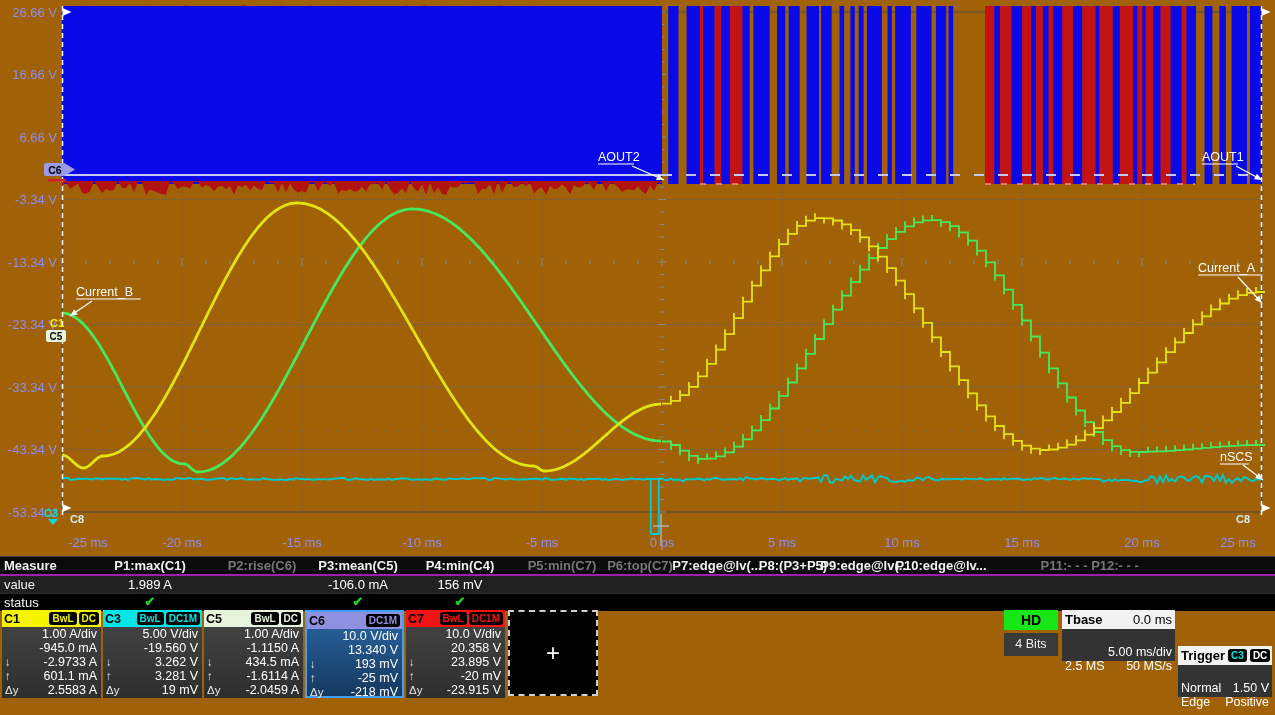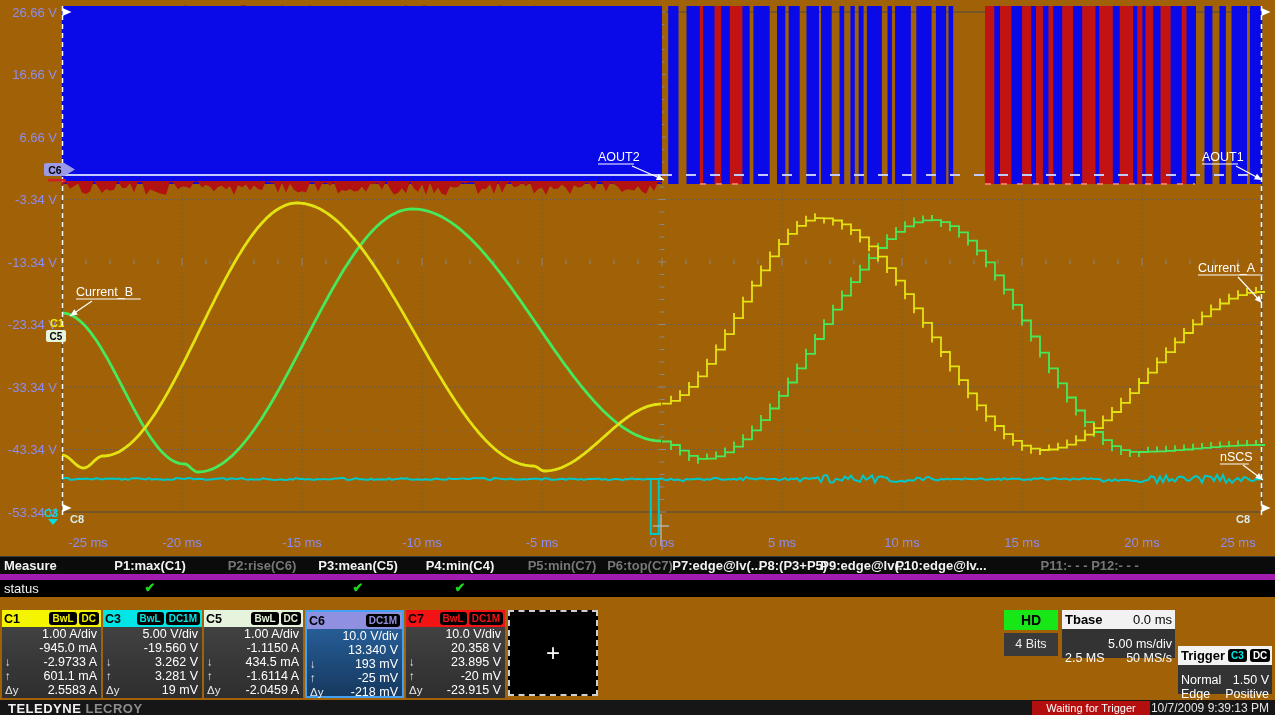--- a/index.html
+++ b/index.html
@@ -4,21 +4,21 @@
 <style>
   html,body{margin:0;padding:0;background:#000;}
   body{width:1275px;height:715px;overflow:hidden;position:relative;
        font-family:"Liberation Sans",sans-serif;-webkit-font-smoothing:antialiased;}
   .screen{position:absolute;inset:0;background:#a16207;}
   
   #plot{position:absolute;left:0;top:0;width:1275px;height:556px;}
   
   #measure{position:absolute;left:0;top:556px;width:1275px;height:52px;border-top:1px solid #3c3c3c;}
   .mrow{position:relative;width:1275px;}
-  .mrow.head{height:17px;background:#0b0b0b;border-bottom:6px solid #a21caf;}
+  .mrow.head{height:17px;background:#0b0b0b;border-bottom:2px solid #a21caf;}
   .mrow.val{height:17px;background:#212121;border-bottom:1px solid #2c2c2c;}
   .mrow.stat{height:17px;background:#000;}
   .mcap{position:absolute;left:4px;top:1px;font-size:13px;color:#f2f2f2;}
   .mrow.head .mcap{font-weight:bold;}
   .mcol{position:absolute;top:1px;transform:translateX(-50%);font-size:13px;font-weight:bold;color:#f2f2f2;white-space:nowrap;}
   .mcol.dim{color:#777;}
   .mval{position:absolute;top:1px;transform:translateX(-50%);font-size:13px;color:#fff;white-space:nowrap;}
   .mchk{position:absolute;top:0px;transform:translateX(-50%);font-size:13px;font-weight:bold;color:#1dd41d;}
   
   #channels{position:absolute;left:0;top:610px;width:1275px;height:90px;}
@@ -36,21 +36,21 @@
   
   #acq{position:absolute;left:1004px;top:610px;width:268px;height:88px;}
   .hdbox{position:absolute;left:0;top:0;width:54px;height:20px;background:#17e617;color:#000;
          font-size:14px;font-weight:bold;text-align:center;line-height:20px;}
   .bitsbox{position:absolute;left:0;top:23px;width:54px;height:23px;background:#3a3a3a;color:#eee;
            font-size:12.5px;text-align:center;line-height:23px;}
   .infobox{position:absolute;top:0;height:48px;}
   .ibhead{height:19px;background:#f2f2f2;color:#000;font-size:13px;display:flex;align-items:center;padding:0 3px;box-sizing:border-box;}
   .ibhead .ttl{font-weight:bold;flex:0 0 auto;}
   .ibhead .rv{margin-left:auto;}
-  .ibbody{background:#333;color:#fff;font-size:12.5px;height:29px;padding:8px 3px;box-sizing:border-box;}
+  .ibbody{background:#333;color:#fff;font-size:12.5px;height:29px;padding:16px 3px;box-sizing:border-box;}
   .ibr{display:flex;height:14px;align-items:center;}
   .ibr .rv{margin-left:auto;}
   .tbadge{background:#000;border-radius:3px;font-size:10px;font-weight:bold;padding:0 3px;line-height:13px;margin-left:3px;}
   .curs{position:absolute;left:2px;top:52px;width:264px;color:#fff;font-size:13px;}
   .currow{display:flex;height:17px;align-items:center;}
   .currow .l1{width:32px;}
   .currow .v1{width:104px;text-align:right;}
   .currow .l2{width:52px;text-align:right;}
   .currow .v2{flex:1;text-align:right;}
   
@@ -332,20 +332,26 @@
         <span class="mcol" style="left: 460px;">P4:min(C4)</span>
         <span class="mcol dim" style="left: 562px;">P5:min(C7)</span>
         <span class="mcol dim" style="left: 640px;">P6:top(C7)</span>
         <span class="mcol" style="left: 717px;">P7:edge@lv(...</span>
         <span class="mcol" style="left: 793px;">P8:(P3+P5)</span>
         <span class="mcol" style="left: 865px;">P9:edge@lv(...</span>
         <span class="mcol" style="left: 941px;">P10:edge@lv...</span>
         <span class="mcol dim" style="left: 1064px;">P11:- - -</span>
         <span class="mcol dim" style="left: 1115px;">P12:- - -</span>
       </div>
+    <div class="mrow val">
+      <span class="mcap">value</span>
+    <span class="mval" style="left: 150px;">1.989 A</span>
+        <span class="mval" style="left: 358px;">-106.0 mA</span>
+        <span class="mval" style="left: 460px;">156 mV</span>
+      </div>
     <div class="mrow stat">
       <span class="mcap">status</span>
     <span class="mchk" style="left: 150px;">✔</span>
         <span class="mchk" style="left: 358px;">✔</span>
         <span class="mchk" style="left: 460px;">✔</span>
       </div>
   </div>
 
   <div id="channels">
       <div class="chbox" style="left: 2px;">
@@ -528,22 +534,14 @@
         </div>
         <div class="ibr">
           <span>Edge</span>
           <span class="rv">Positive</span>
         </div>
       </div>
     </div>
 
   </div>
 
-  <div id="footer">
-    <span class="brand">
-      <span class="b1">TELEDYNE</span>
-      <span class="b2">LECROY</span>
-    </span>
-    <span class="wstatus">Waiting for Trigger</span>
-    <span class="tstamp">10/7/2009 9:39:13 PM</span>
-  </div>
 
 </div>
 
 </body></html>

